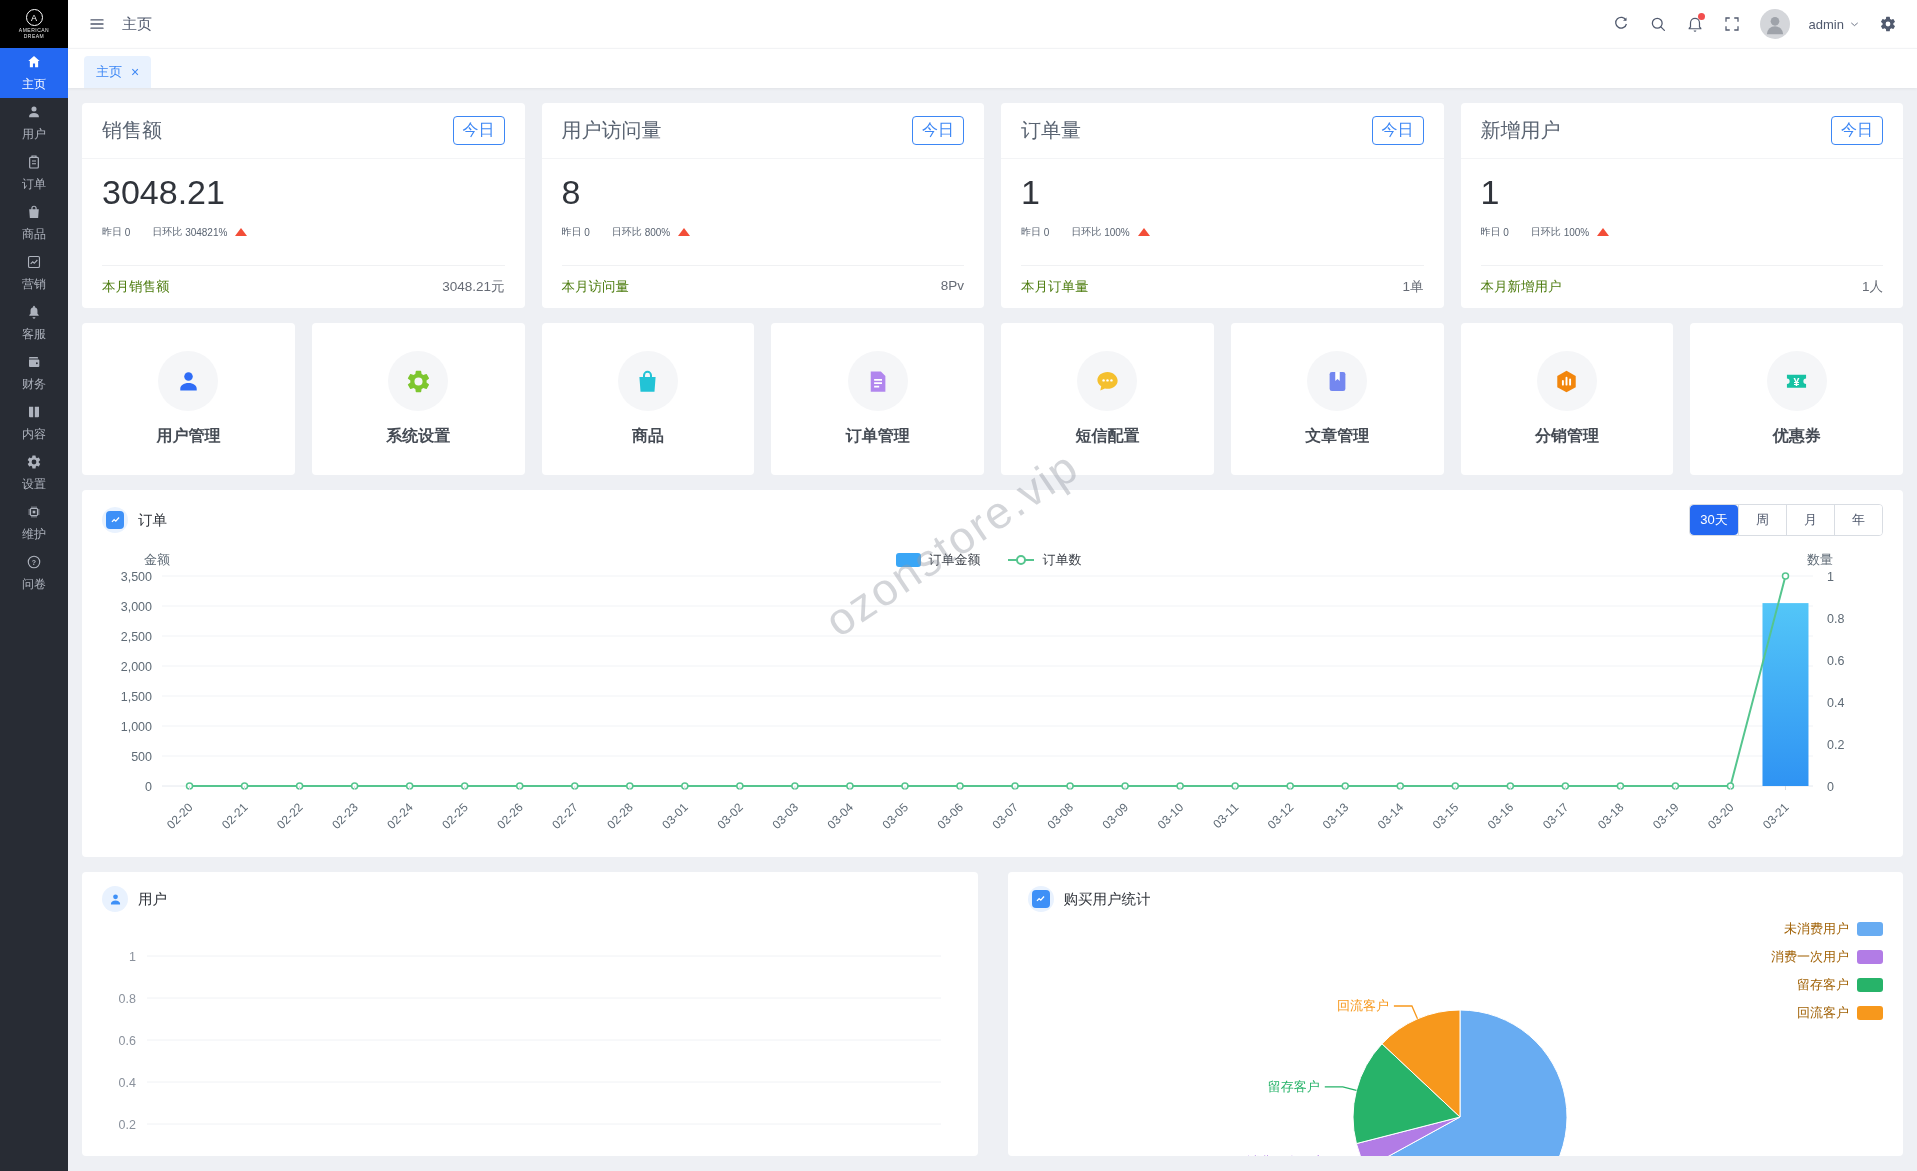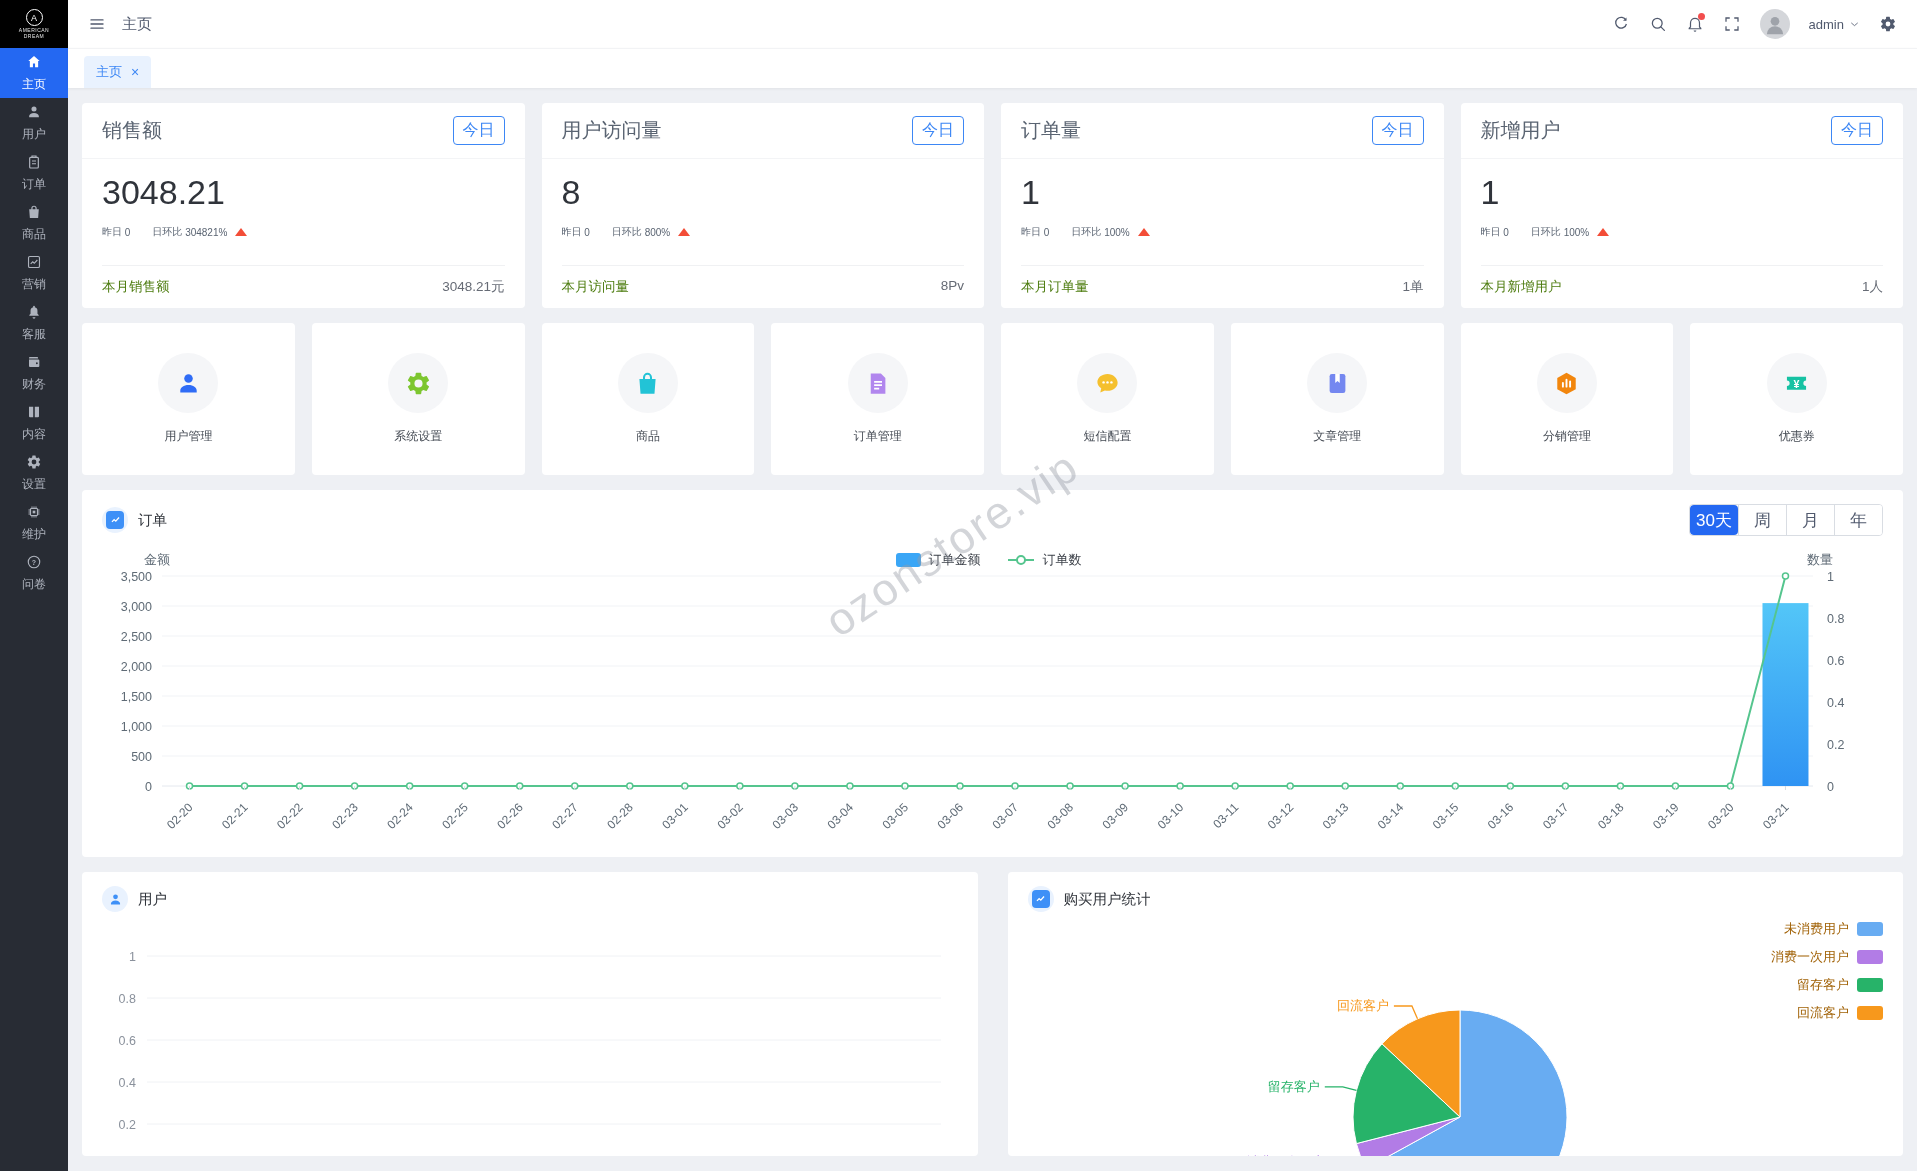--- a/index.html
+++ b/index.html
@@ -49,33 +49,33 @@
   .stat-sub { margin-top:13px; font-size:10px; color:#5a6472; display:flex; align-items:center; }
   .stat-sub .gap { width:22px; }
   .tri-up { width:0; height:0; border-left:6px solid transparent; border-right:6px solid transparent; border-bottom:8px solid #f34d37; margin-left:8px; }
   .stat-foot { margin:0 20px; border-top:1px solid #f0f1f3; padding:12px 0; display:flex; justify-content:space-between; font-size:13.5px; }
   .stat-foot .fl { color:#4d7c0f; } .stat-foot .fv { color:#666b75; }
 
   .shortcut-row { display:flex; gap:17px; flex:0 0 152px; }
   .shortcut-card { flex:1; background:#fff; border-radius:4px; display:flex; flex-direction:column; align-items:center; justify-content:center; gap:15px; cursor:pointer; }
   .icon-circle { width:60px; height:60px; border-radius:50%; background:#f5f6f8; display:flex; align-items:center; justify-content:center; }
   .icon-circle svg { width:27px; height:27px; }
-  .shortcut-label { font-size:12px; color:#454b54; }
+  .shortcut-label { font-size:16px; color:#454b54;font-weight:bold; }
 
   .panel { background:#fff; border-radius:4px; }
   .panel-head { display:flex; align-items:center; gap:10px; }
   .panel-icon { width:26px; height:26px; border-radius:50%; background:#e9f2fe; display:flex; align-items:center; justify-content:center; }
   .panel-icon .sq { width:18px; height:18px; border-radius:4px; background:#3e90f7; display:flex; align-items:center; justify-content:center; }
   .panel-icon svg { width:13px; height:13px; }
   .panel-icon.round svg { width:15px; height:15px; color:#3e90f7; }
   .panel-title { font-size:14.5px; color:#30343b; font-weight:500; }
 
   .order-panel { flex:0 0 367px; padding:14px 20px 6px; position:relative; }
   .range-group { margin-left:auto; display:flex; border:1px solid #d9dde3; border-radius:4px; overflow:hidden; }
-  .range-btn { min-width:48px; height:30px; display:flex; align-items:center; justify-content:center; font-size:17px; color:#515a6e; background:#fff; border-left:1px solid #d9dde3; cursor:pointer; padding:0 3px; }
+  .range-btn { min-width:48px; height:30px; display:flex; align-items:center; justify-content:center; font-size:13px; color:#515a6e; background:#fff; border-left:1px solid #d9dde3; cursor:pointer; padding:0 3px; }
   .range-btn:first-child { border-left:none; }
   .range-btn.active { background:#2468f2; color:#fff; border-radius:4px; }
   .axis-row { display:flex; align-items:center; margin-top:14px; font-size:13px; color:#5e6a75; height:20px; }
   .axis-left { margin-left:42px; }
   .legend-center { flex:1; display:flex; align-items:flex-start; justify-content:center; gap:26px; }
   .legend-item { display:flex; align-items:center; gap:8px; font-size:13px; color:#3a3f47; cursor:pointer; }
   .lg-rect { width:25px; height:14px; border-radius:3px; }
   .axis-right { margin-right:50px; }
   .watermark { position:absolute; left:700px; top:28px; width:340px; text-align:center; transform:rotate(-34deg); font-size:45px; letter-spacing:2px; color:rgba(150,156,165,.42); pointer-events:none; z-index:3; white-space:nowrap; }
 

